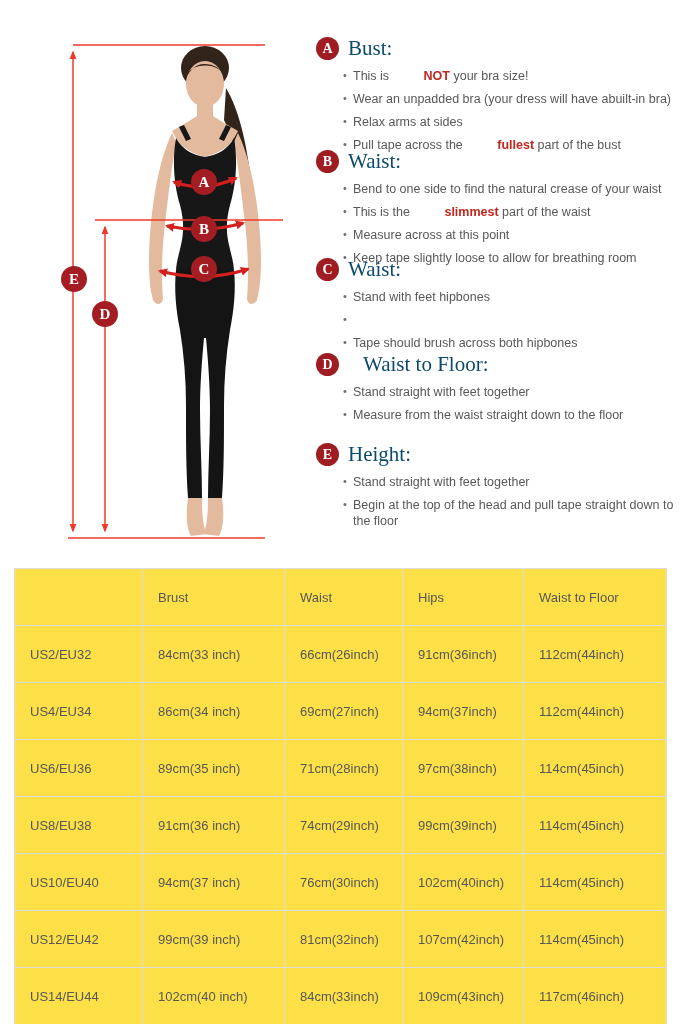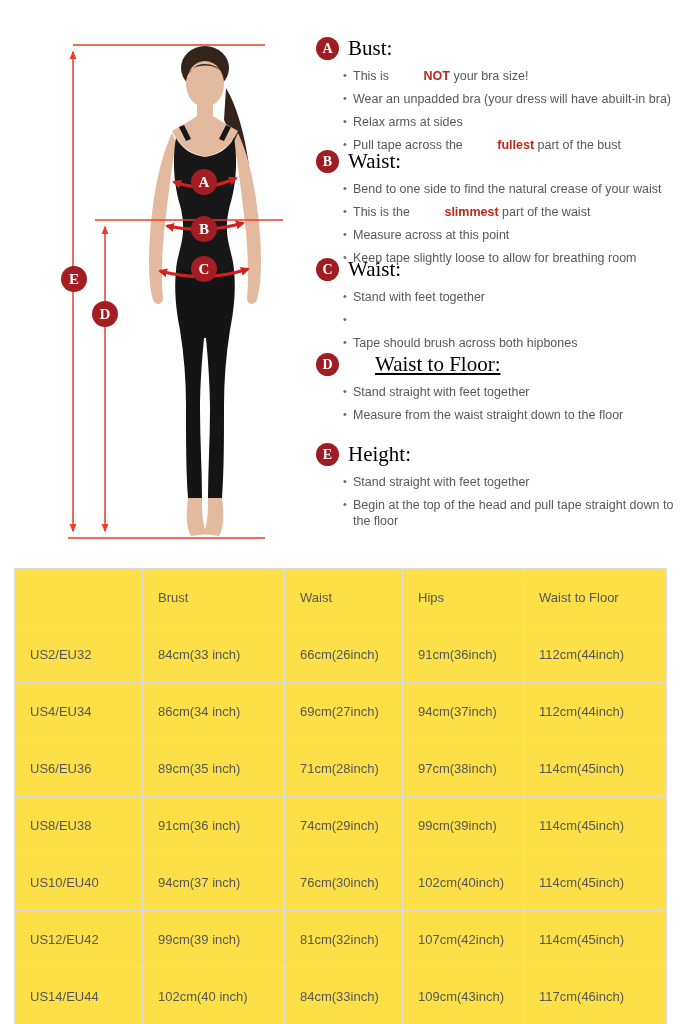--- a/index.html
+++ b/index.html
@@ -15,22 +15,22 @@
   .measure-section:nth-child(1){top:36px;}
   .measure-section:nth-child(2){top:149px;}
   .measure-section:nth-child(3){top:257px;}
   .measure-section:nth-child(4){top:352px;}
   .measure-section:nth-child(5){top:442px;}
   .sec-head{display:flex;align-items:center;}
   .sec-badge{flex:0 0 23px;width:23px;height:23px;border-radius:50%;background:#9e1c22;
              color:#fff;font-family:"Liberation Serif",serif;font-weight:bold;font-size:14px;
              line-height:23px;text-align:center;}
   .sec-title{margin-left:9px;font-family:"Liberation Serif",serif;font-size:21px;
-             color:#000000;}
-  .measure-section:nth-child(4) .sec-title{margin-left:36px;text-decoration:underline;}
+             color:#0c4a6e;}
+  .measure-section:nth-child(4) .sec-title{margin-left:24px;}
   .sec-bullets{margin:7px 0 0 27px;}
   .bullet{display:flex;margin-bottom:7px;font-size:12.5px;color:#585858;line-height:1.28;}
   .bullet .dot{flex:0 0 10px;color:#6a6a6a;font-size:11px;line-height:1.45;}
   .bullet .hl{font-weight:bold;color:#c0281e;padding-left:31px;}
 
   
   #size-table{position:absolute;left:14px;top:568px;width:652px;border-collapse:collapse;
               table-layout:fixed;font-size:13px;color:#575757;}
   #size-table th,#size-table td{border:1px solid #dcdcdc;height:56px;padding:0 0 0 15px;
               text-align:left;vertical-align:middle;font-weight:normal;background:#fde047;}
@@ -157,21 +157,21 @@
         </div>
       </div>
       <div class="measure-section">
         <div class="sec-head">
           <span class="sec-badge">C</span>
           <span class="sec-title">Waist:</span>
         </div>
         <div class="sec-bullets">
           <div class="bullet">
             <span class="dot">•</span>
-            <span class="btxt">Stand with feet together</span>
+            <span class="btxt">Stand with feet hipbones</span>
           </div>
           <div class="bullet">
             <span class="dot">•</span>
           </div>
           <div class="bullet">
             <span class="dot">•</span>
             <span class="btxt">Tape should brush across both hipbones</span>
           </div>
         </div>
       </div>

